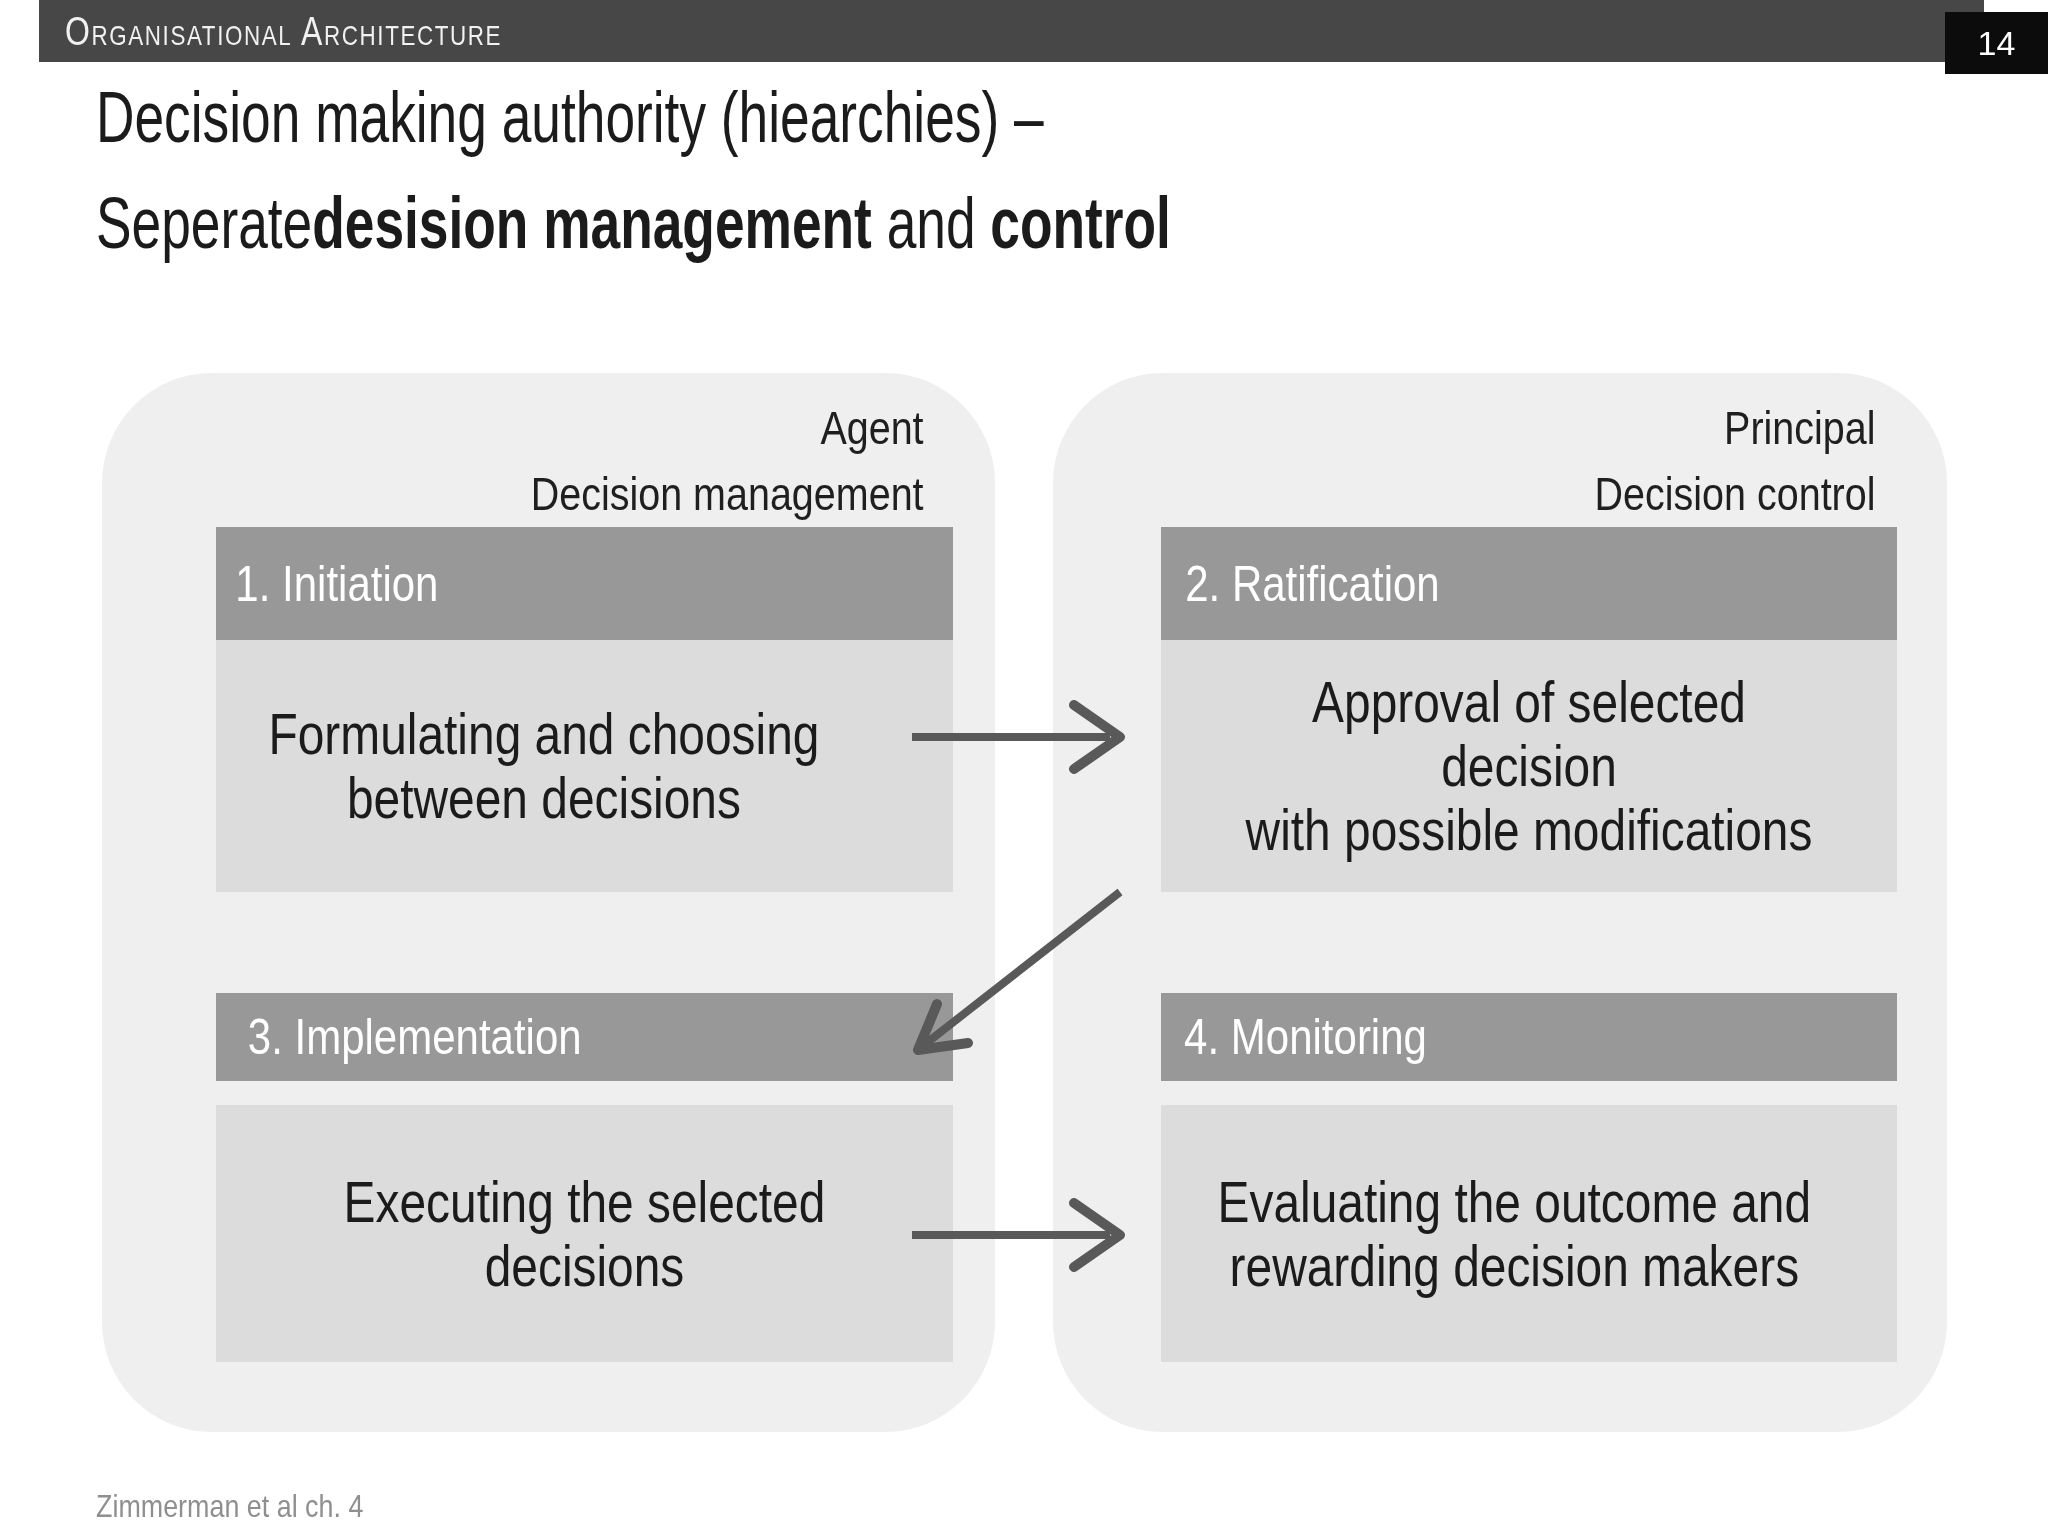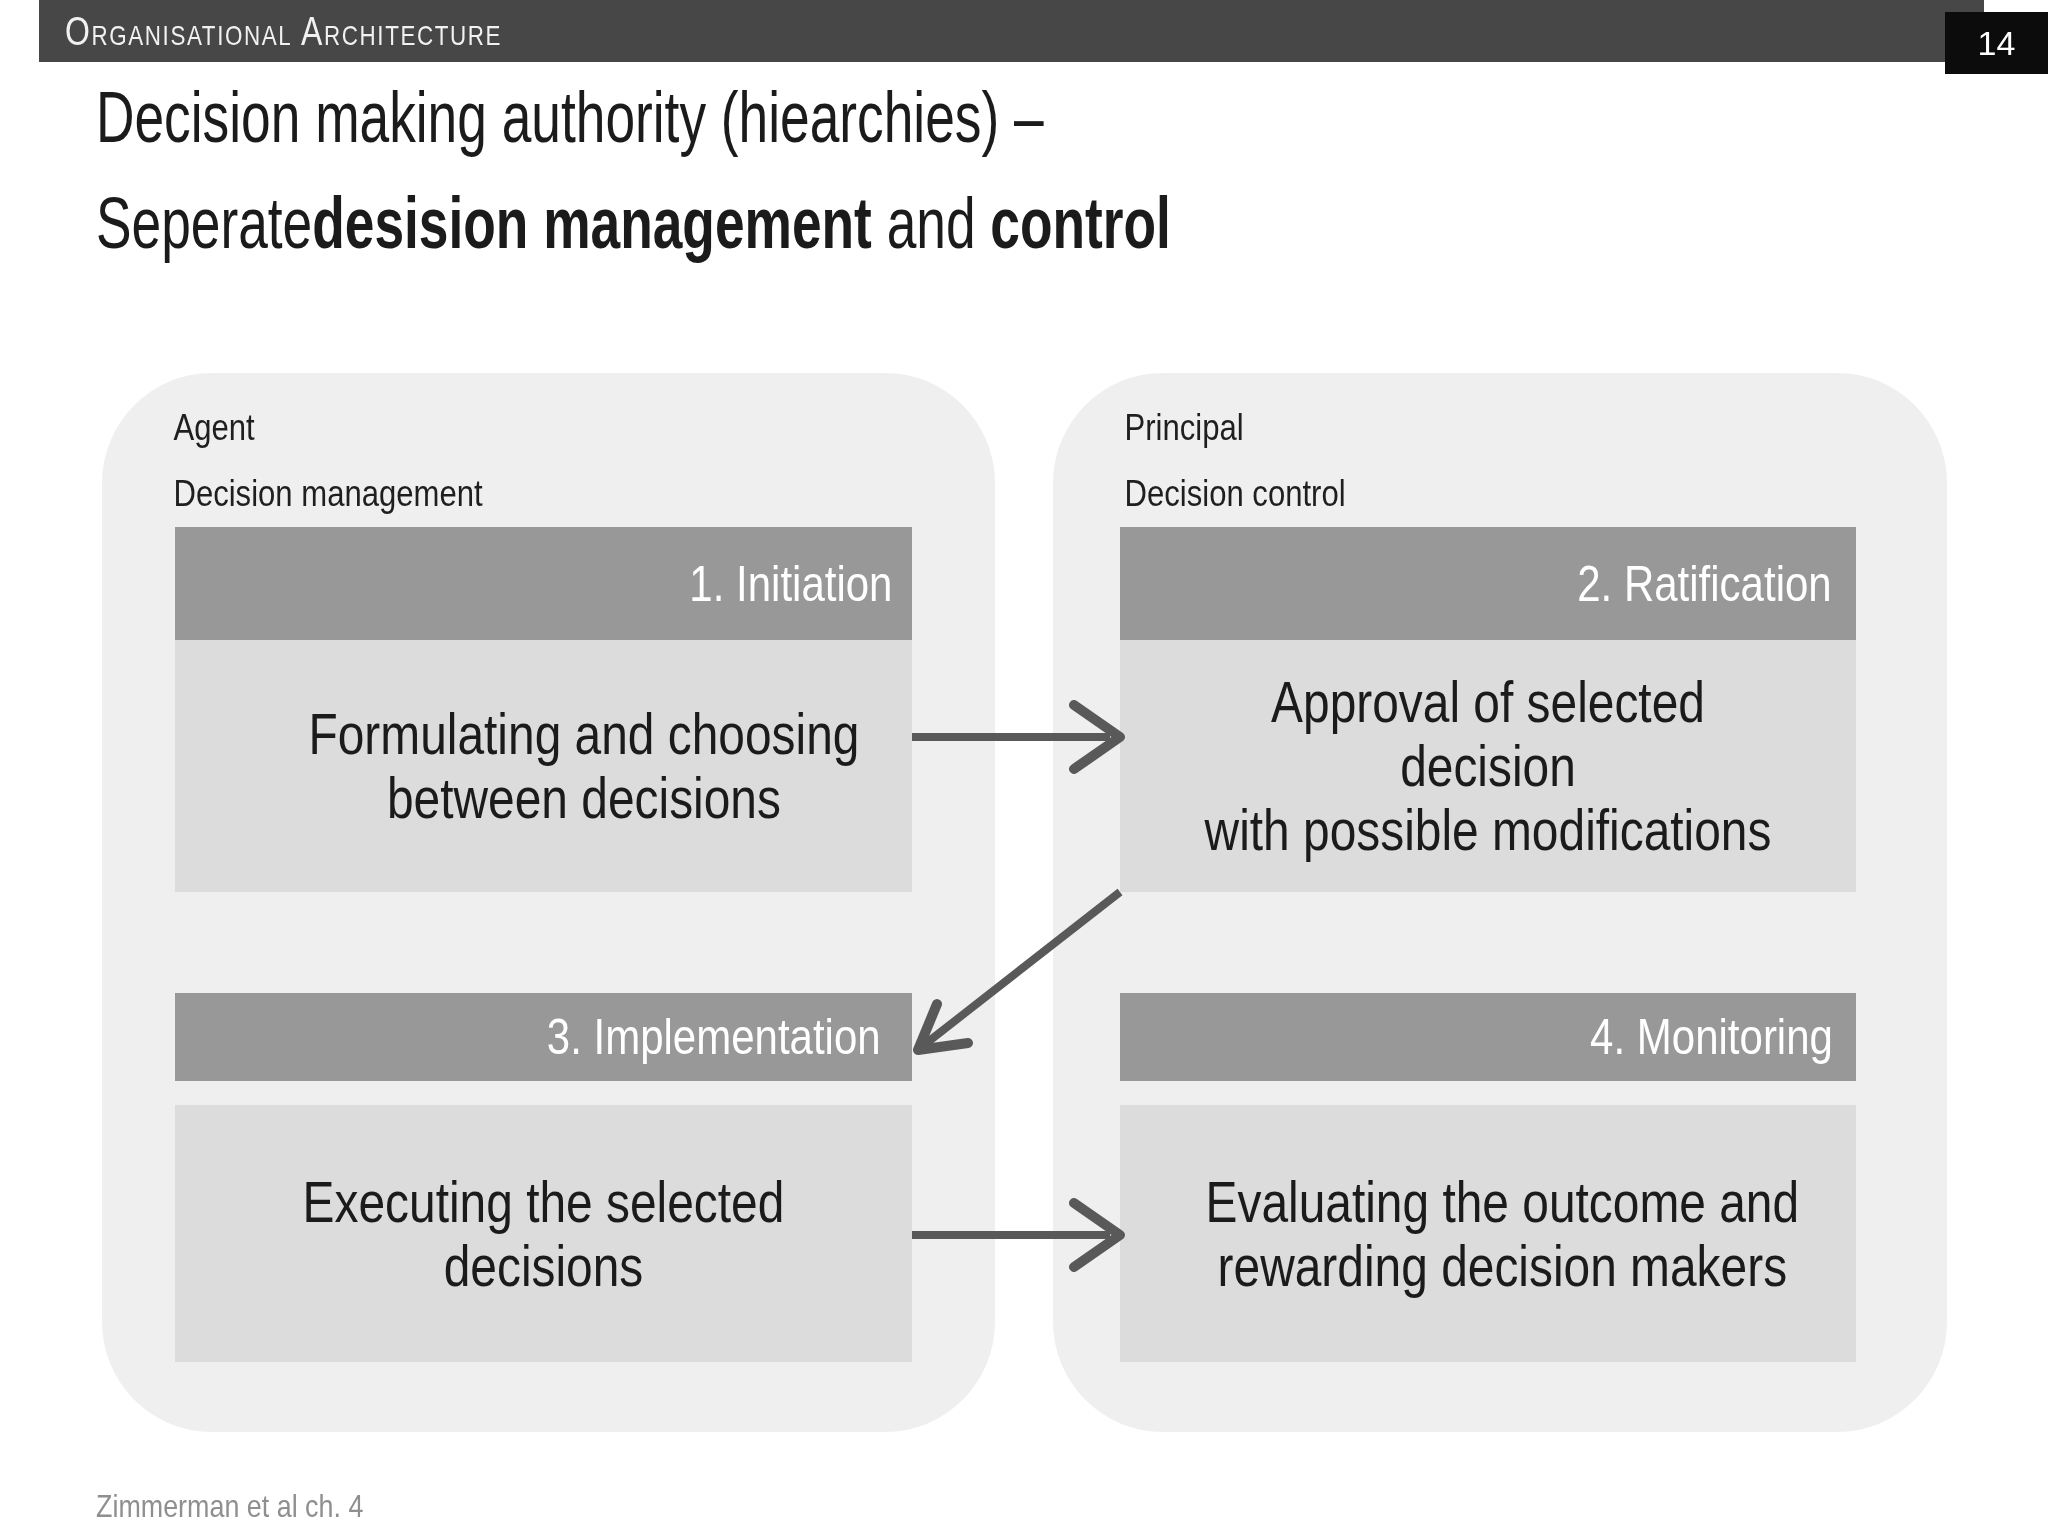--- a/index.html
+++ b/index.html
@@ -55,39 +55,40 @@
   .panel {
     position: absolute; top: 373px; height: 1059px;
     background: var(--panel, #efefef);
     border-radius: 110px;
   }
   .panel.left  { left: 102px;  width: 893px; }
   .panel.right { left: 1053px; width: 894px; }
   
   .col-title {
     position: absolute; top: 395px;
-    text-align: left;
-    font-size: 37px;
+    text-align: right;
+    font-size: 47px;
     line-height: 66px;
     color: #1f1f1f;
   }
   .col-title.left  { left: 102px;  width: 893px; }
   .col-title.right { left: 1053px; width: 894px; }
   .cond {
     display: block;
     transform: scaleX(0.84);
     transform-origin: center center;
     white-space: nowrap;
   }
   
   .pbox {
     position: absolute;
-    display: flex; align-items: center; justify-content: flex-end;
+    display: flex; align-items: center; justify-content: flex-start;
     box-sizing: border-box;
     text-align: center;
+    margin-left: 41px;
   }
   .col0 { left: 175px;  width: 737px; }
   .col1 { left: 1120px; width: 736px; }
   .rowA-header { top: 527px;  height: 113px; }
   .rowA-body   { top: 640px;  height: 252px; }
   .rowB-header { top: 993px;  height: 88px; }
   .rowB-body   { top: 1105px; height: 257px; }
   .pbox.header {
     background: var(--box_header, #989898);
     color: #ffffff;

